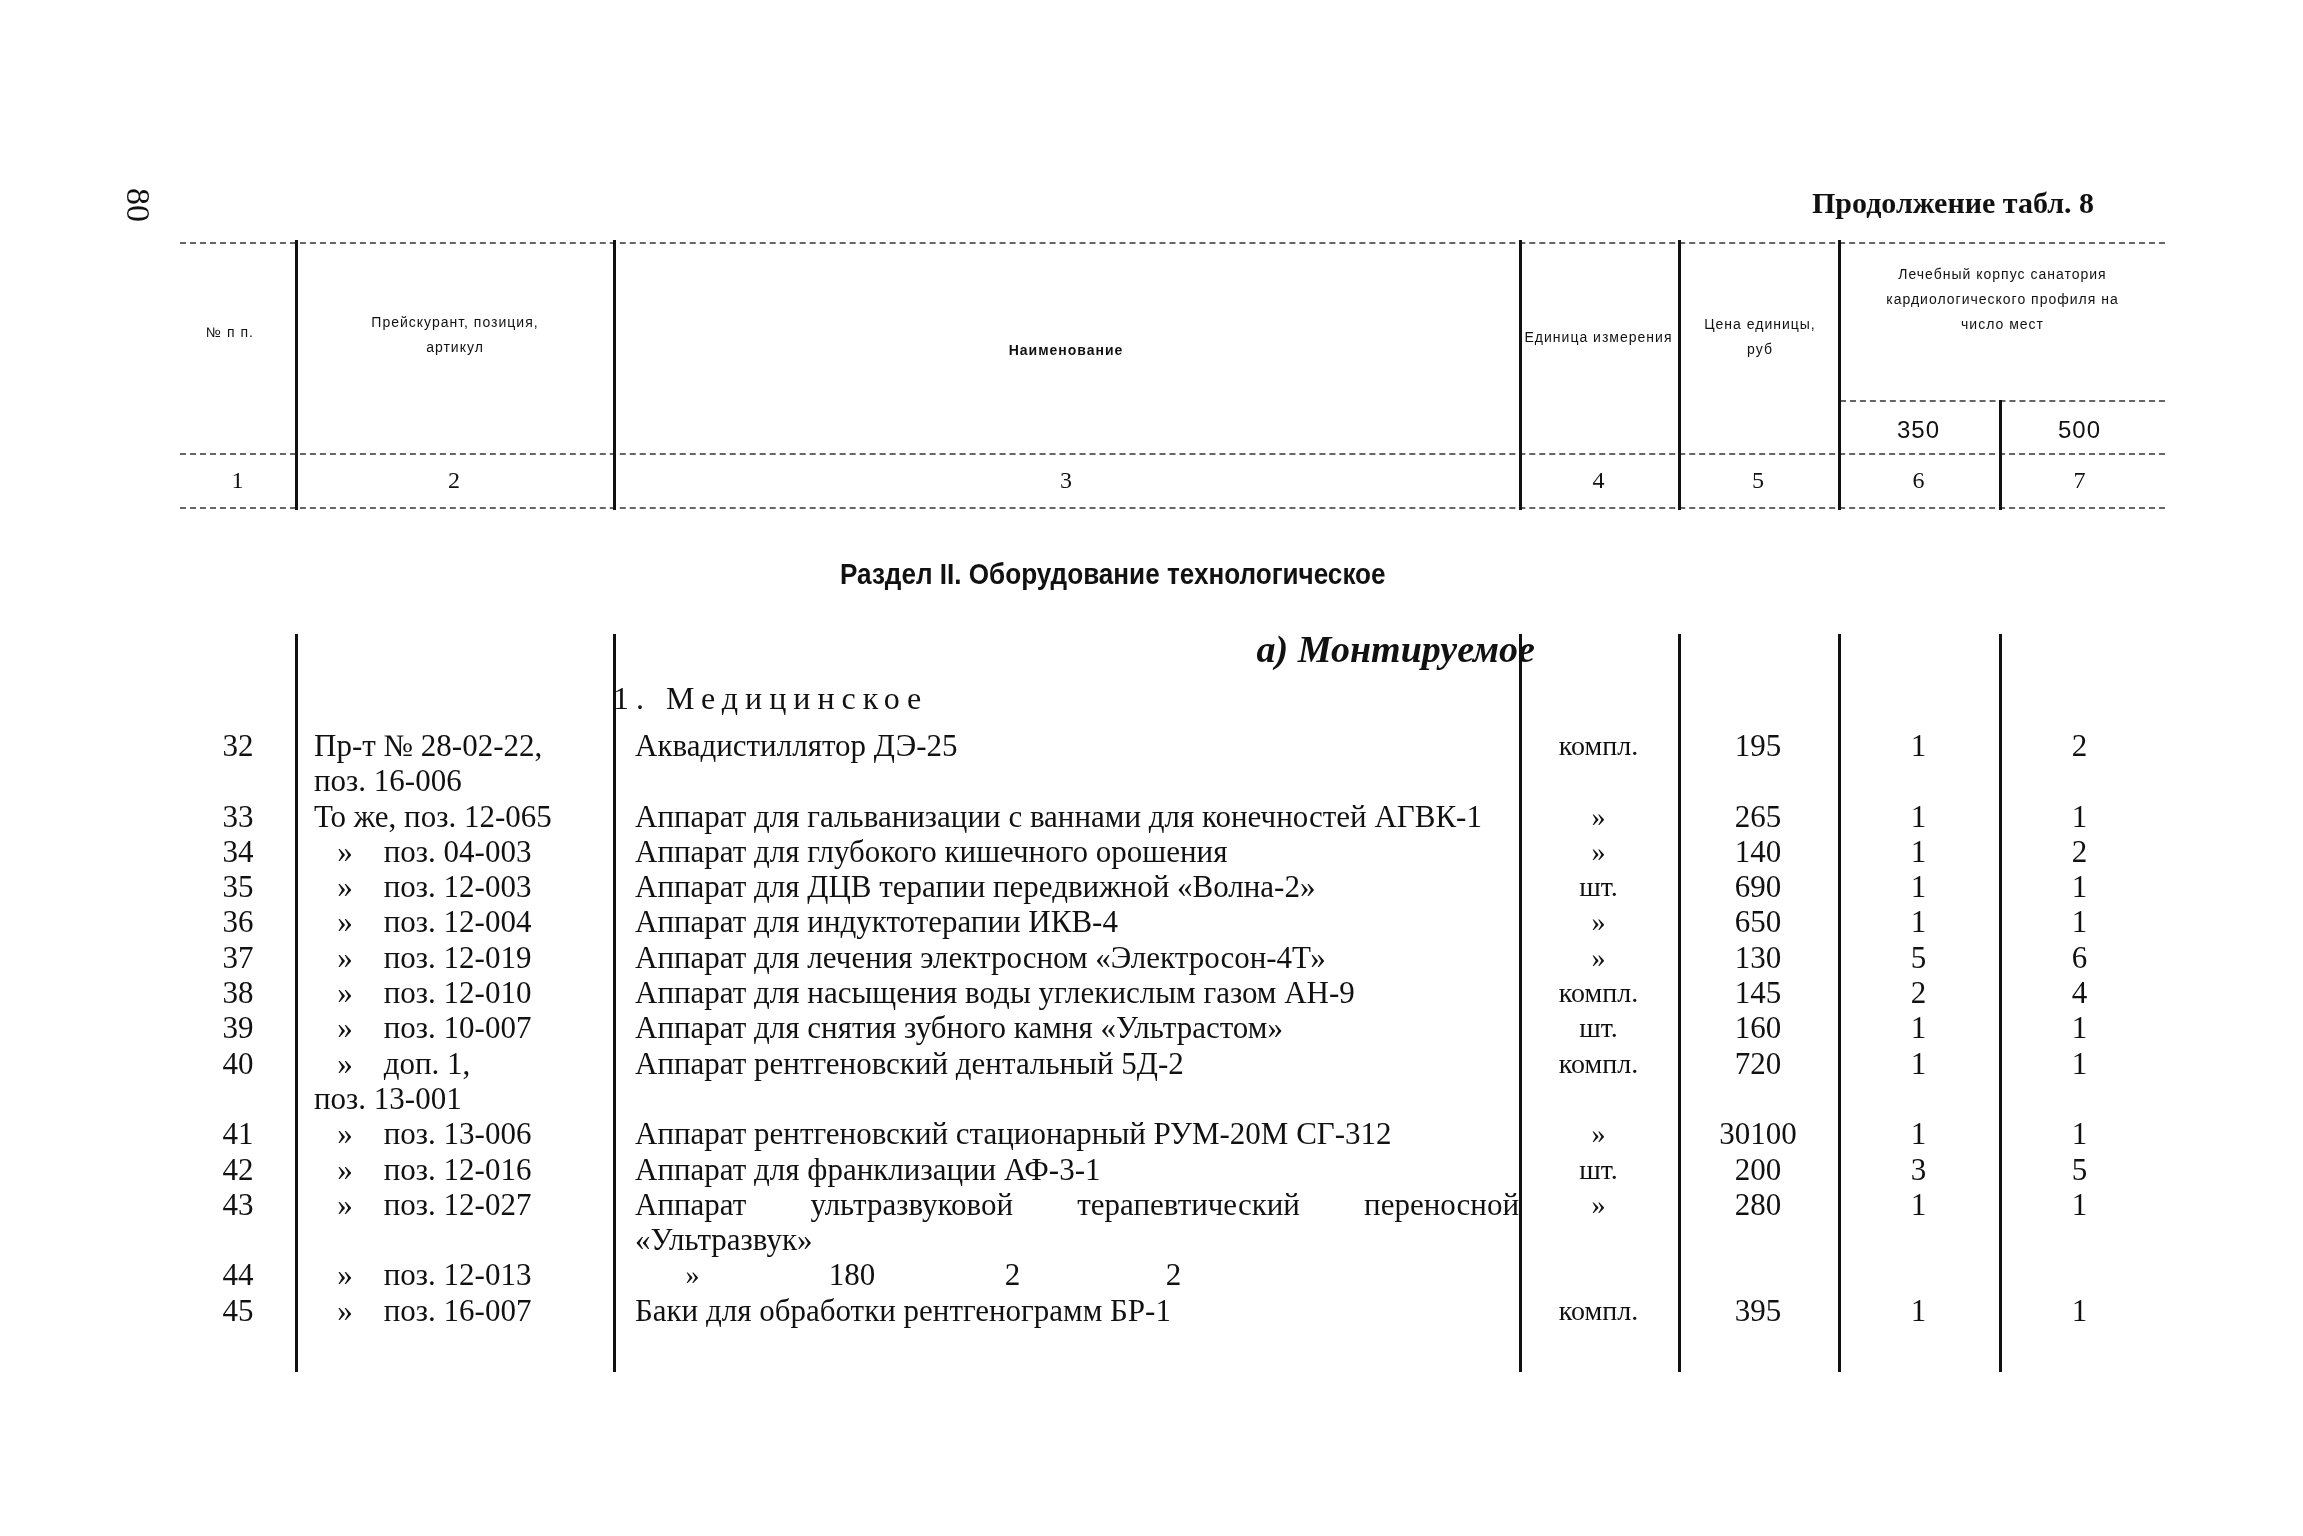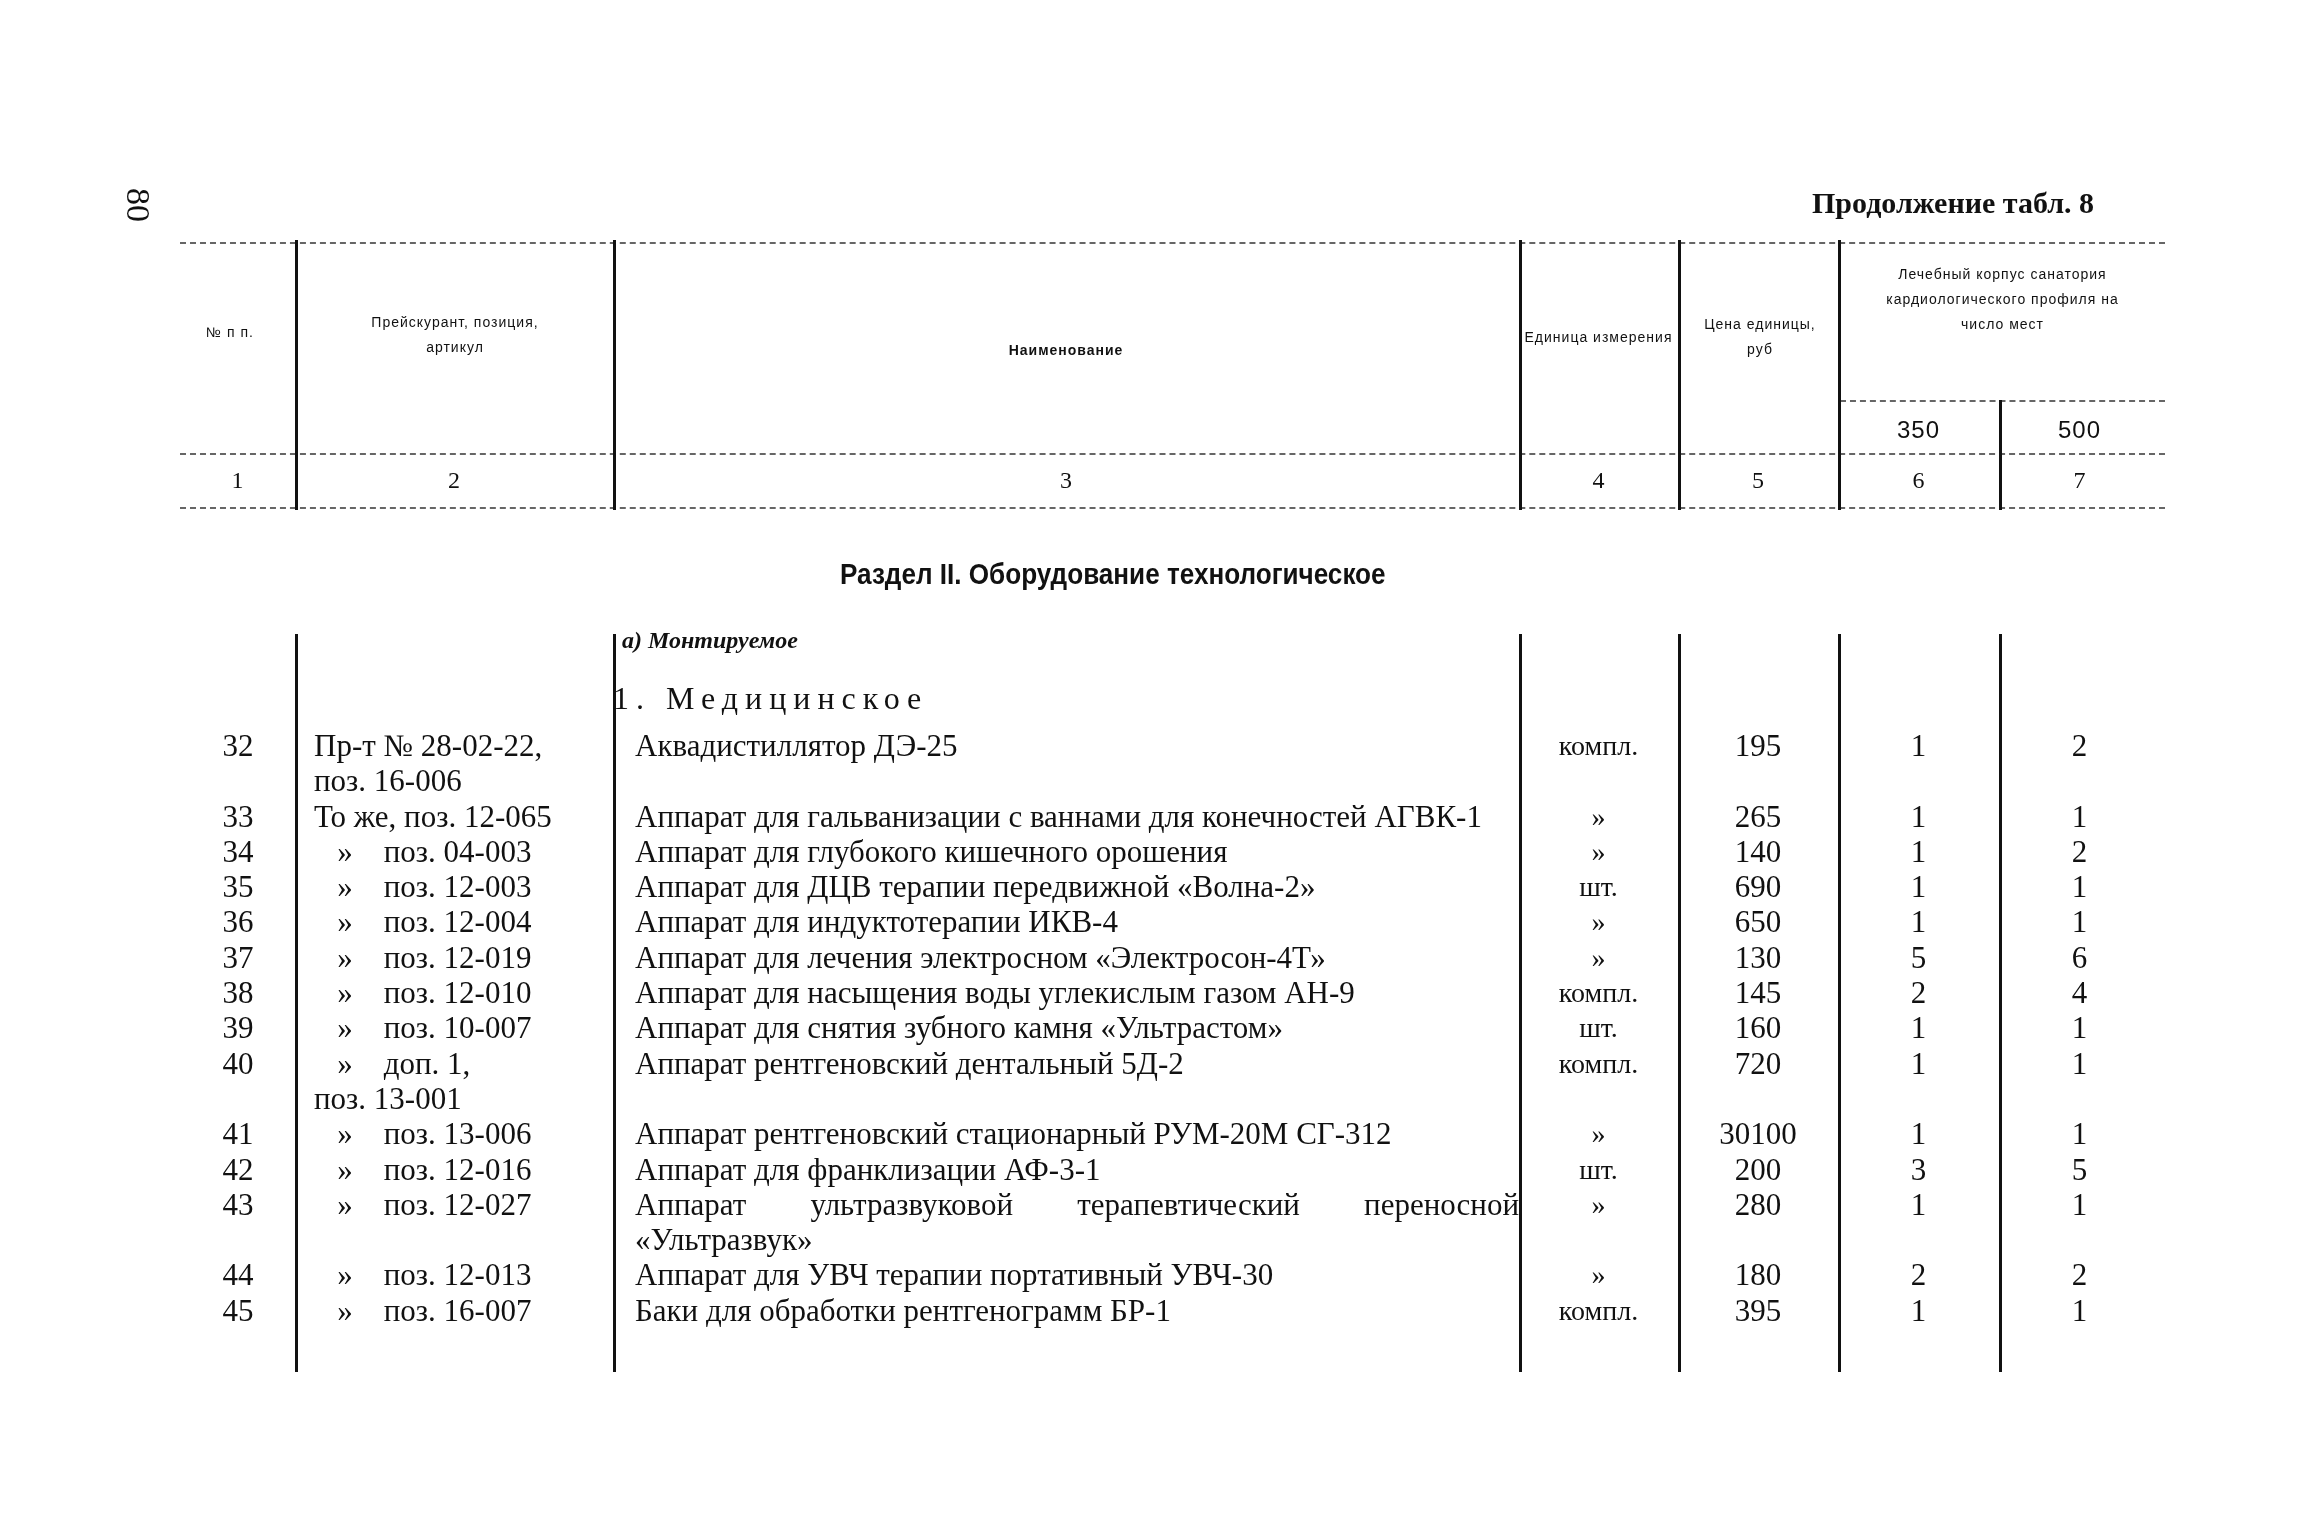--- a/index.html
+++ b/index.html
@@ -5,21 +5,21 @@
   html, body { margin:0; padding:0; background:#ffffff; }
   body { width:2303px; height:1536px; position:relative; overflow:hidden; color:#111; font-family:"Liberation Serif", "DejaVu Serif", serif; }
   .abs { position:absolute; }
   .vline { position:absolute; width:3px; background:#111; }
   .hline { position:absolute; height:0; border-top:2px dashed #666; }
   .pageno { position:absolute; left:118px; top:186px; font-size:34px; transform:rotate(90deg); transform-origin:center; width:40px; text-align:center; }
   .cont { position:absolute; left:1812px; top:186px; font-size:30px; font-weight:bold; white-space:nowrap; }
   .hdr { position:absolute; text-align:center; font-family:"Liberation Sans", "DejaVu Sans", sans-serif; font-size:14px; line-height:25px; letter-spacing:1px; color:#111; }
   .colnum { position:absolute; text-align:center; font-size:24px; top:467px; }
   .section-title { position:absolute; left:840px; top:558px; font-family:"Liberation Sans", sans-serif; font-weight:bold; font-size:29px; white-space:nowrap; transform:scaleX(0.9); transform-origin:left; }
-  .sub-a { position:absolute; left:9px; width:100%; text-align:left; top:627px; font-size:24px; font-style:italic; font-weight:bold; }
+  .sub-a { position:absolute; left:16px; width:100%; text-align:right; top:627px; font-size:38px; font-style:italic; font-weight:bold; }
   .sub-1 { position:absolute; left:0; width:100%; text-align:left; top:680px; font-size:32px; letter-spacing:7px; }
   .rows { position:absolute; left:180px; top:728px; width:1990px; }
   .row { position:relative; display:flex; font-size:31px; line-height:35.3px; }
   .c-num { width:116px; text-align:center; }
   .c-pos { width:317px; padding-left:18px; box-sizing:border-box; white-space:pre; }
   .c-name { width:906px; padding-left:22px; padding-right:0; box-sizing:border-box; text-align:justify; }
   .c-unit { width:159px; text-align:center; font-size:28px; }
   .c-price { width:160px; text-align:center; }
   .c-250 { width:161px; text-align:center; }
   .c-500 { width:161px; text-align:center; }
@@ -179,21 +179,20 @@
     <div class="c-pos">   »    поз. 12-027</div>
     <div class="c-name">Аппарат ультразвуковой терапевтический переносной «Ультразвук»</div>
     <div class="c-unit">»</div>
     <div class="c-price">280</div>
     <div class="c-250">1</div>
     <div class="c-500">1</div>
   </div>
     <div class="row">
     <div class="c-num">44</div>
     <div class="c-pos">   »    поз. 12-013</div>
-    <div class="c-name">Аппарат для УВЧ терапии портативный УВЧ-30</div>
     <div class="c-unit">»</div>
     <div class="c-price">180</div>
     <div class="c-250">2</div>
     <div class="c-500">2</div>
   </div>
     <div class="row">
     <div class="c-num">45</div>
     <div class="c-pos">   »    поз. 16-007</div>
     <div class="c-name">Баки для обработки рентгенограмм БР-1</div>
     <div class="c-unit">компл.</div>

